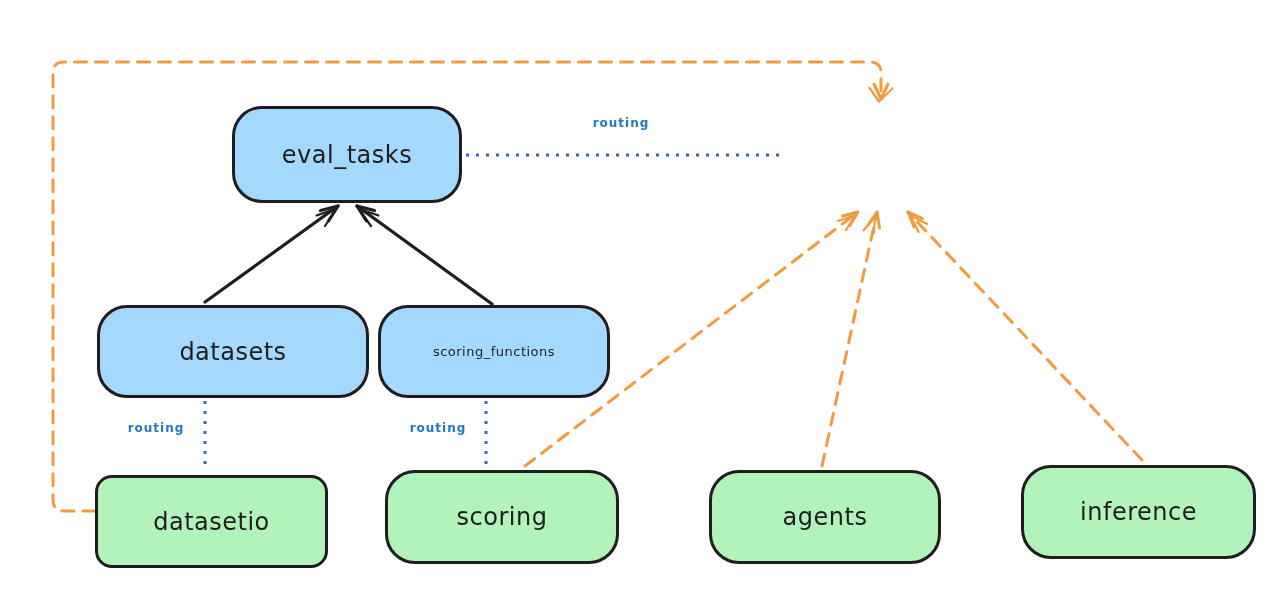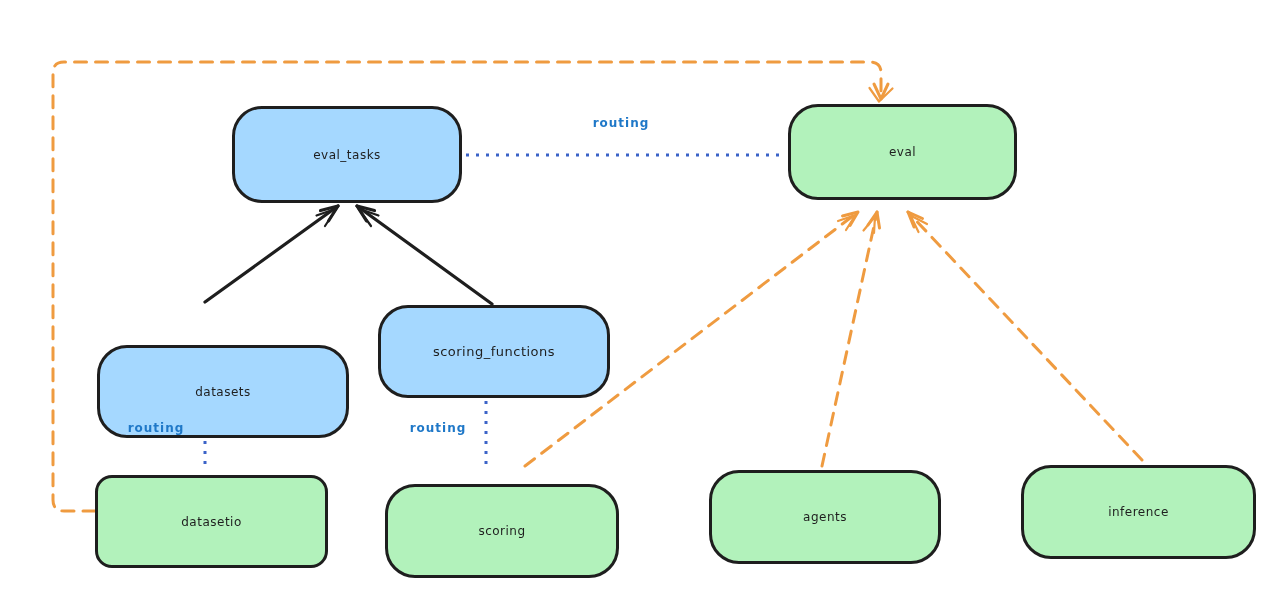--- a/index.html
+++ b/index.html
@@ -17,21 +17,21 @@
     width: 1280px; height: 596px;
   }
   .node {
     position: absolute;
     box-sizing: border-box;
     border: 3px solid #1e1e1e;
     border-radius: 30px;
     display: flex;
     align-items: center;
     justify-content: center;
-    font-size: 12px;
+    font-size: 24px;
     color: #1e1e1e;
     letter-spacing: 0.5px;
   }
   .node.blue  { background: #a5d8ff; }
   .node.green { background: #b2f2bb; }
   .routing-label {
     position: absolute;
     font-size: 12px;
     font-weight: bold;
     color: #1f78c8;
@@ -85,37 +85,34 @@
       <path d="M 95 511 L 64 511 Q 53 511 53 500 L 53 73 Q 53 62 64 62 L 870 62 Q 881 62 881 73 L 881 96" stroke-dasharray="12 9"></path>
       <path d="M 874 84 L 881 99 L 888 84"></path>
       <path d="M 869.5 88 L 879 101.5 L 892.5 88.5" stroke-width="2.2"></path>
     </g>
   </svg>
 
   <div class="node blue" style="left:232px; top:106px; width:230px; height:97px;">
     <span>eval_tasks</span>
   </div>
 
-  <div class="node green" style="left:788px; top:104px; width:229px; height:96px;">
-    <span>eval</span>
-  </div>
 
-  <div class="node blue" style="left:97px; top:305px; width:252px; height:93px;margin-top:40px;">
+  <div class="node blue" style="left:97px; top:305px; width:272px; height:93px;">
     <span>datasets</span>
   </div>
 
   <div class="node blue" style="left:378px; top:305px; width:232px; height:93px; font-size:13px;">
     <span>scoring_functions</span>
   </div>
 
   <div class="node green" style="left:95px; top:475px; width:233px; height:93px;border-radius:17px;">
     <span>datasetio</span>
   </div>
 
-  <div class="node green" style="left:385px; top:470px; width:234px; height:94px;margin-top:14px;">
+  <div class="node green" style="left:385px; top:470px; width:234px; height:94px;">
     <span>scoring</span>
   </div>
 
   <div class="node green" style="left:1021px; top:465px; width:235px; height:94px;">
     <span>inference</span>
   </div>
 
   <div class="node green" style="left:709px; top:470px; width:232px; height:94px;">
     <span>agents</span>
   </div>

